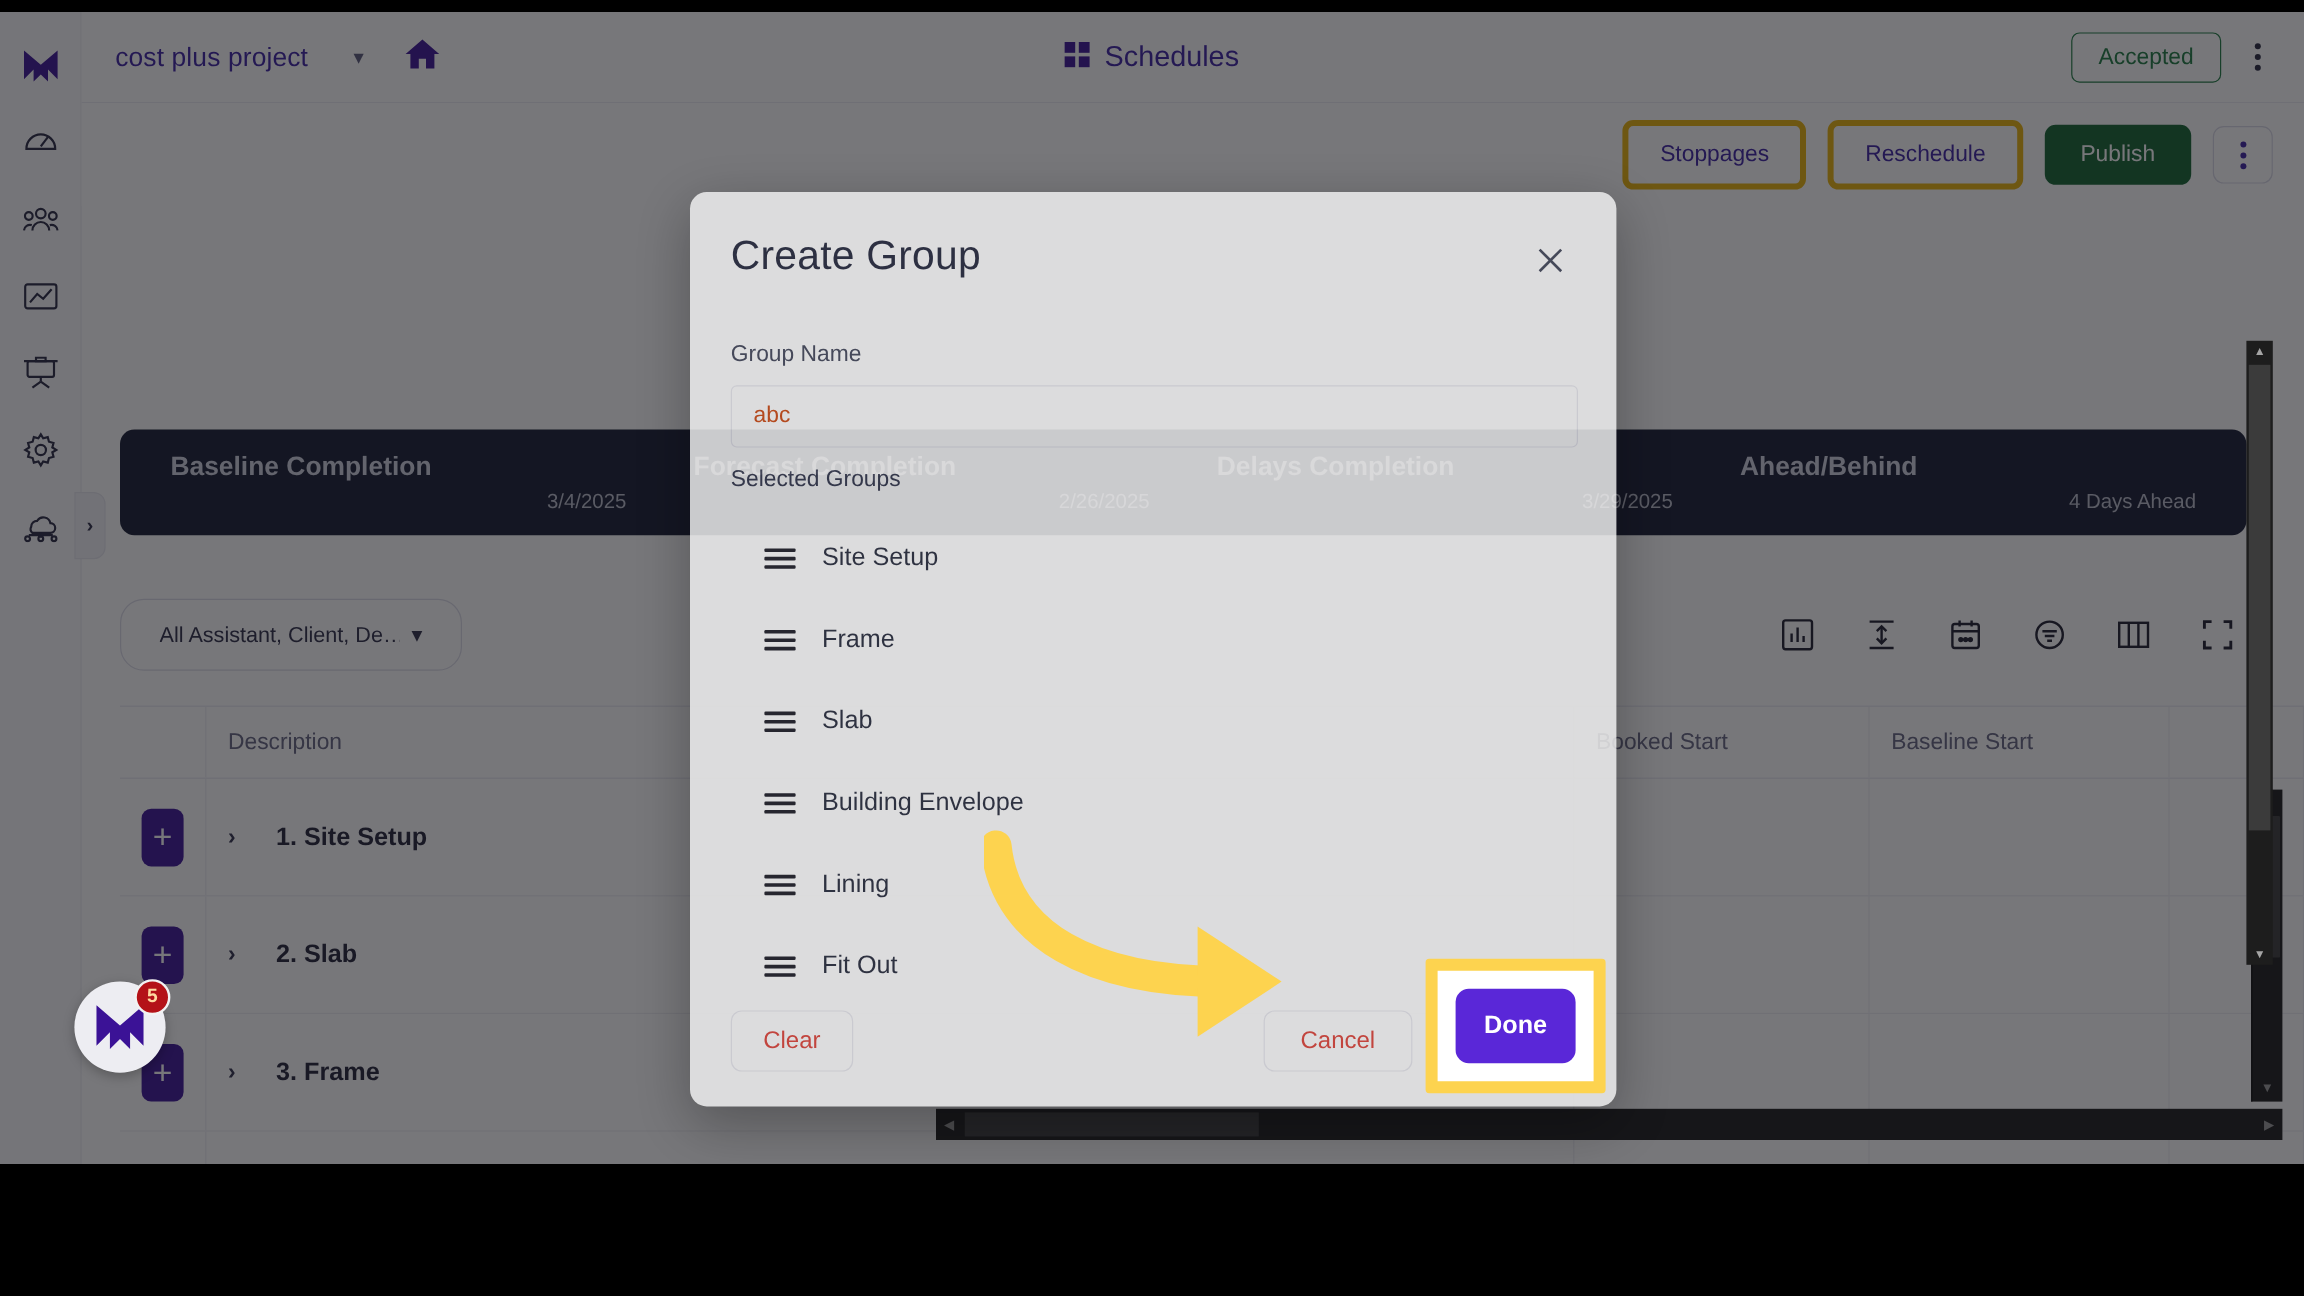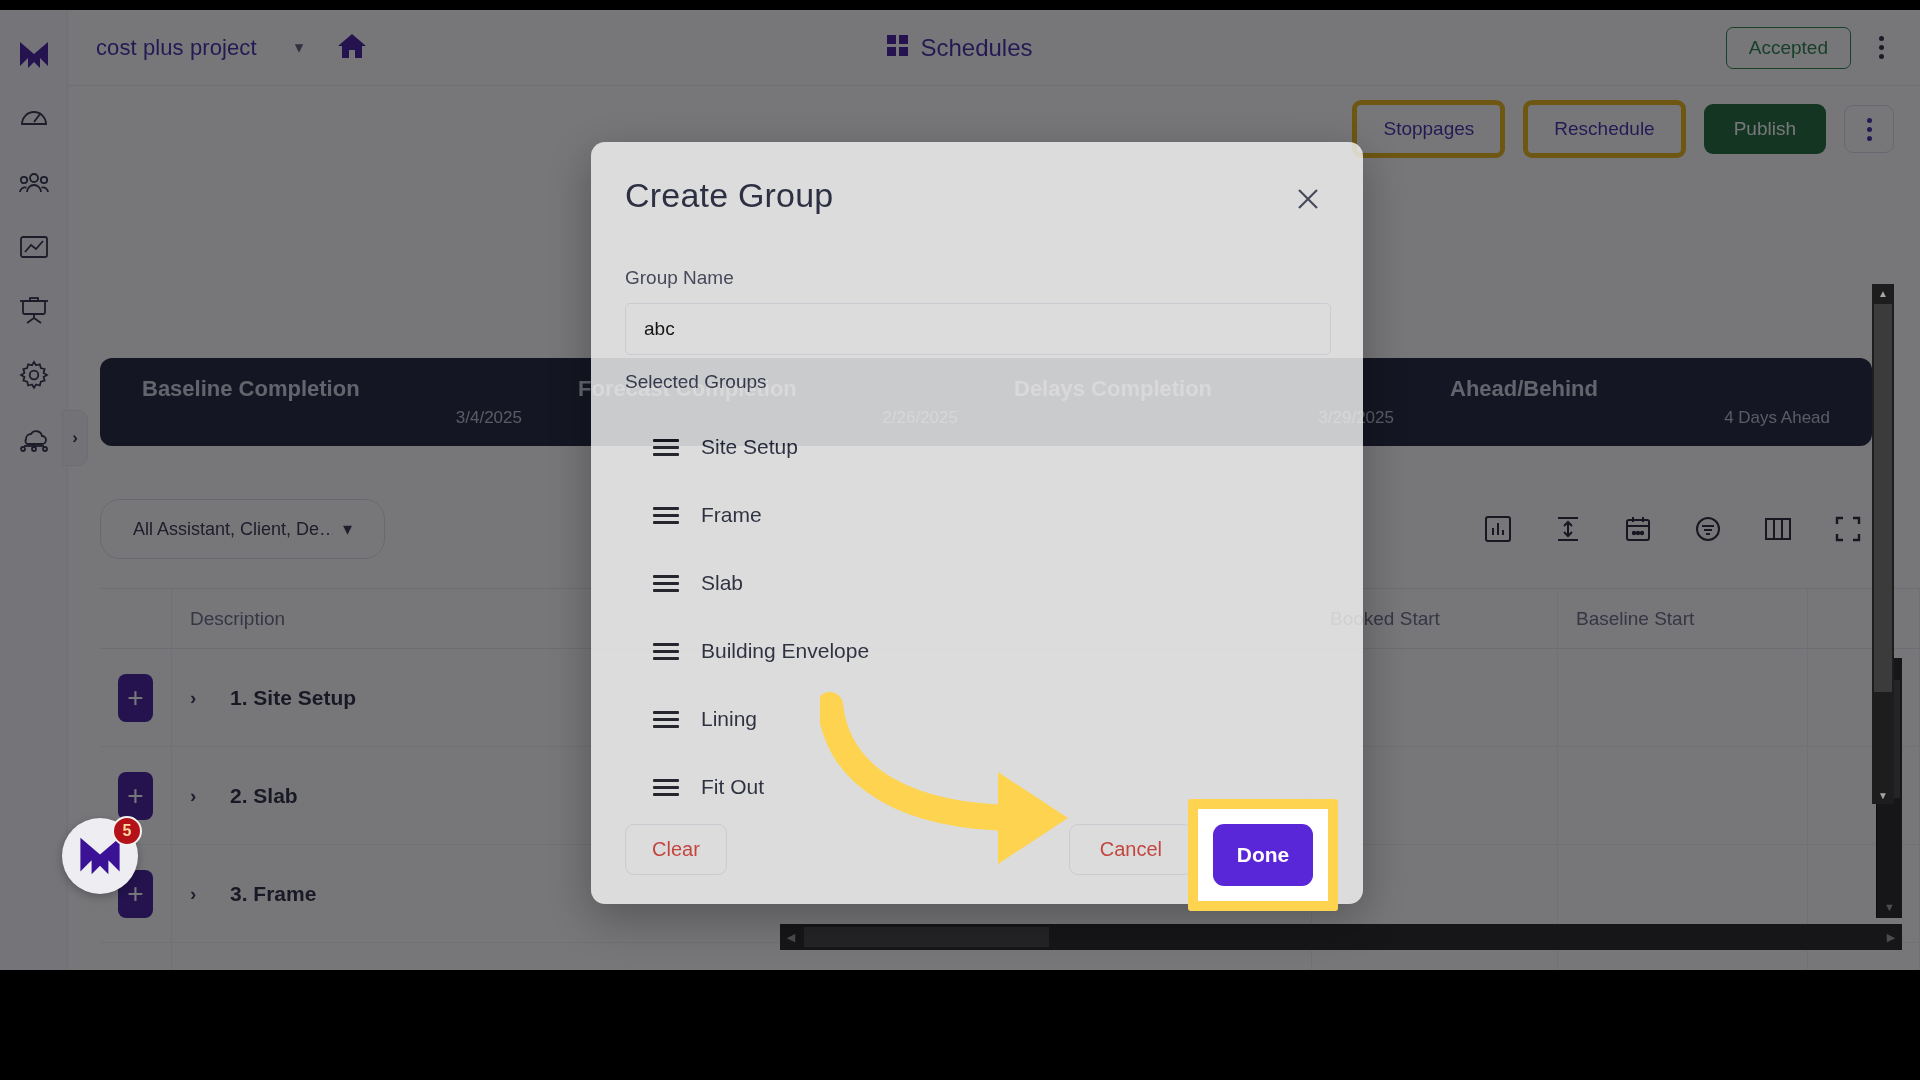--- a/index.html
+++ b/index.html
@@ -159,37 +159,36 @@
     z-index: 45; box-shadow: 0 3px 10px rgba(0,0,0,.25);
   }
   .fab-badge {
     position: absolute; right: -4px; top: -2px; width: 30px; height: 30px; border-radius: 50%;
     background: #b41218; color: #ffd9a0; font-size: 16px; font-weight: 700;
     display: flex; align-items: center; justify-content: center; border: 2px solid #f2f2f2;
   }
 
   
   .modal {
-    position: absolute; left: 575px; top: 142px; width: 772px; height: 762px;
+    position: absolute; left: 575px; top: 160px; width: 772px; height: 762px;
     background: #f3f3f3; border-radius: 14px; z-index: 50;
     box-shadow: 0 14px 46px rgba(0,0,0,.35);
     padding: 34px 34px 0 34px;
     opacity: .82;
-    margin-left: 16px;
   }
   .modal-title { font-size: 34px; color: #1d2136; font-weight: 400; letter-spacing:.2px; }
   .modal-close {
     position: absolute; right: 40px; top: 42px; width: 30px; height: 30px;
     display:flex; align-items:center; justify-content:center;
   }
   .field-label { margin-top: 52px; font-size: 19px; color: #3c4054; }
   .field-input {
     margin-top: 14px; height: 52px; width: 706px; background: #f3f3f3;
     border: 1px solid #dddde4; border-radius: 5px;
-    display: flex; align-items: center; padding: 0 18px; font-size: 19px; color: #000000;
+    display: flex; align-items: center; padding: 0 18px; font-size: 19px; color: #c2410c;
   }
   .sub-label { margin-top: 16px; font-size: 19px; color: #3c4054; }
   .glist { margin-top: 20px; }
   .gitem { display: flex; align-items: center; gap: 22px; height: 68px; padding-left: 28px; }
   .ghandle { display: flex; flex-direction: column; gap: 4px; width: 26px; }
   .ghandle i { height: 3px; background: #15151f; display: block; border-radius: 1px;}
   .gname { font-size: 21px; color: #1f2335; }
 
   .modal-foot {
     position: absolute; left: 0; right: 0; bottom: 0; height: 110px;

